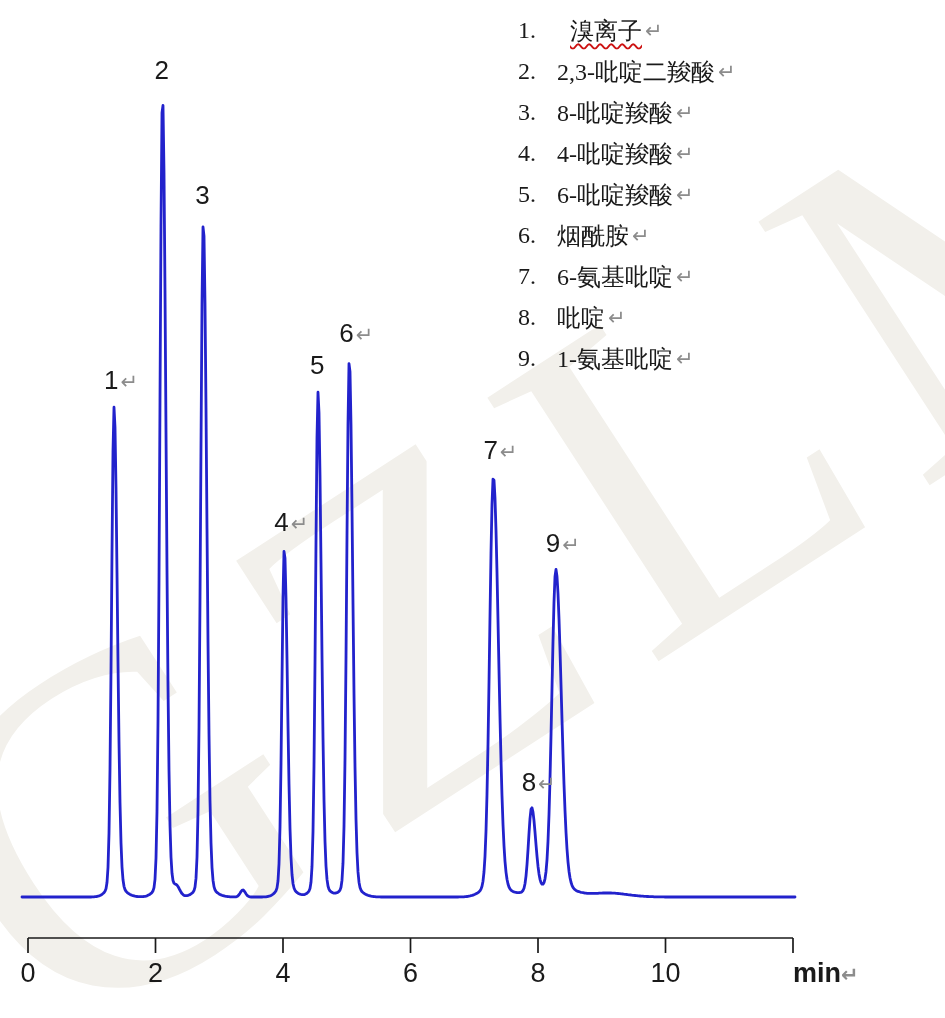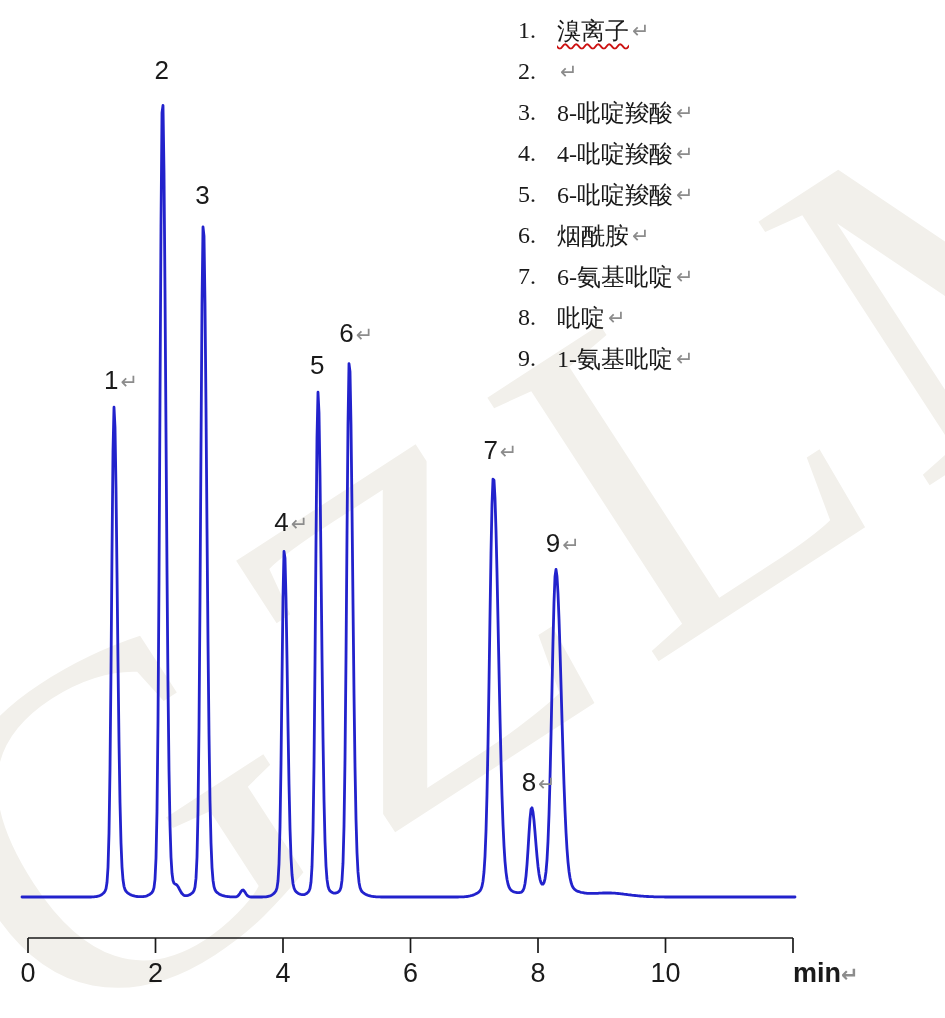--- a/index.html
+++ b/index.html
@@ -25,21 +25,21 @@
   }
   .legend{
     position:absolute;left:500px;top:10px;width:360px;
     font-family:"Liberation Serif","DejaVu Serif",serif;
   }
   .legend-row{height:41px;display:flex;align-items:center;padding-left:18px;font-size:24px;color:#1a1a1a;}
   .legend-num{display:inline-block;width:39px;}
   .legend-name{white-space:nowrap;}
   .legend-name.misspelled{
     text-decoration:underline wavy #cc1111;
-    text-decoration-thickness:2px;text-underline-offset:4px;
+    text-decoration-thickness:2px;text-underline-offset:4px;margin-left:13px;
   }
   .legend-return{margin-left:3px;}
 </style>
 </head>
 <body>
 
 <div class="canvas">
 
   <svg id="chart-svg" width="945" height="1018" viewBox="0 0 945 1018">
     <text id="wm-text" transform="translate(60,1050) rotate(-33)" font-family="'Liberation Serif','DejaVu Serif',serif" font-size="480" letter-spacing="30" fill="#f2f0eb">GZLM</text>
@@ -82,20 +82,21 @@
 
   <div class="legend" id="legend">
     <div class="legend-row">
       <span class="legend-num">1.</span>
       <span class="legend-name misspelled">溴离子</span>
       <span class="legend-return">↵</span>
     </div>
 
     <div class="legend-row">
       <span class="legend-num">2.</span>
+      <span class="legend-name">2,3-吡啶二羧酸</span>
       <span class="legend-return">↵</span>
     </div>
 
     <div class="legend-row">
       <span class="legend-num">3.</span>
       <span class="legend-name">8-吡啶羧酸</span>
       <span class="legend-return">↵</span>
     </div>
 
     <div class="legend-row">

